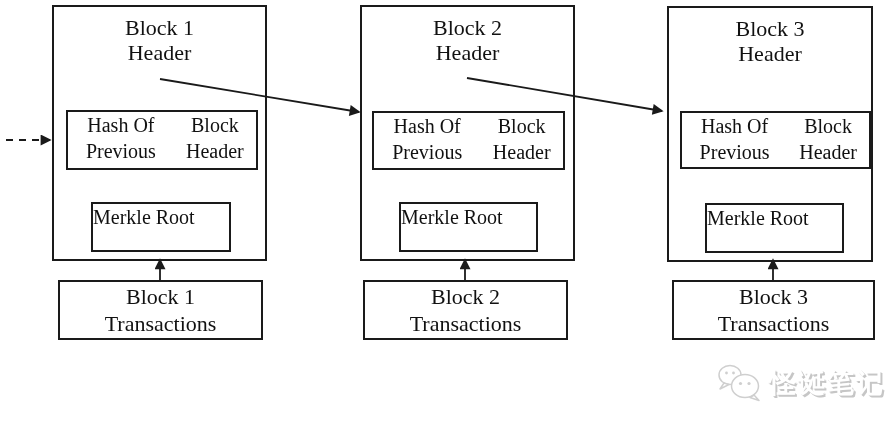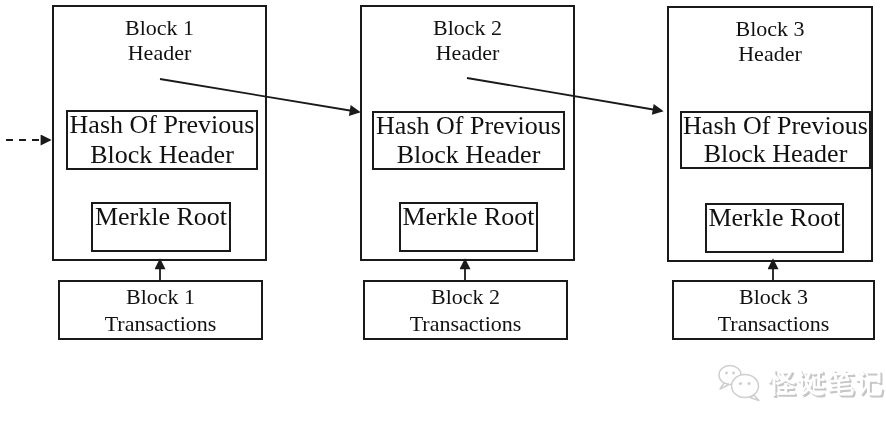--- a/index.html
+++ b/index.html
@@ -24,22 +24,22 @@
   }
   .block-header-title{
     position:absolute;top:8px;left:0;right:0;
     text-align:center;font-size:22px;line-height:25px;
   }
   .inner-box{
     position:absolute;
     border:2px solid var(--line);
     background:var(--bg);
     box-sizing:border-box;
-    display:flex;flex-direction:column;justify-content:space-between;
-    text-align:center;font-size:26px;line-height:26px;
+    display:flex;flex-direction:row;justify-content:flex-start;
+    text-align:center;font-size:20px;line-height:26px;
   }
   .tx-box{
     position:absolute;
     border:2px solid var(--line);
     background:var(--bg);
     box-sizing:border-box;
     display:flex;flex-direction:column;justify-content:center;
     text-align:center;font-size:22px;line-height:27px;
   }
   .arrow-layer{

